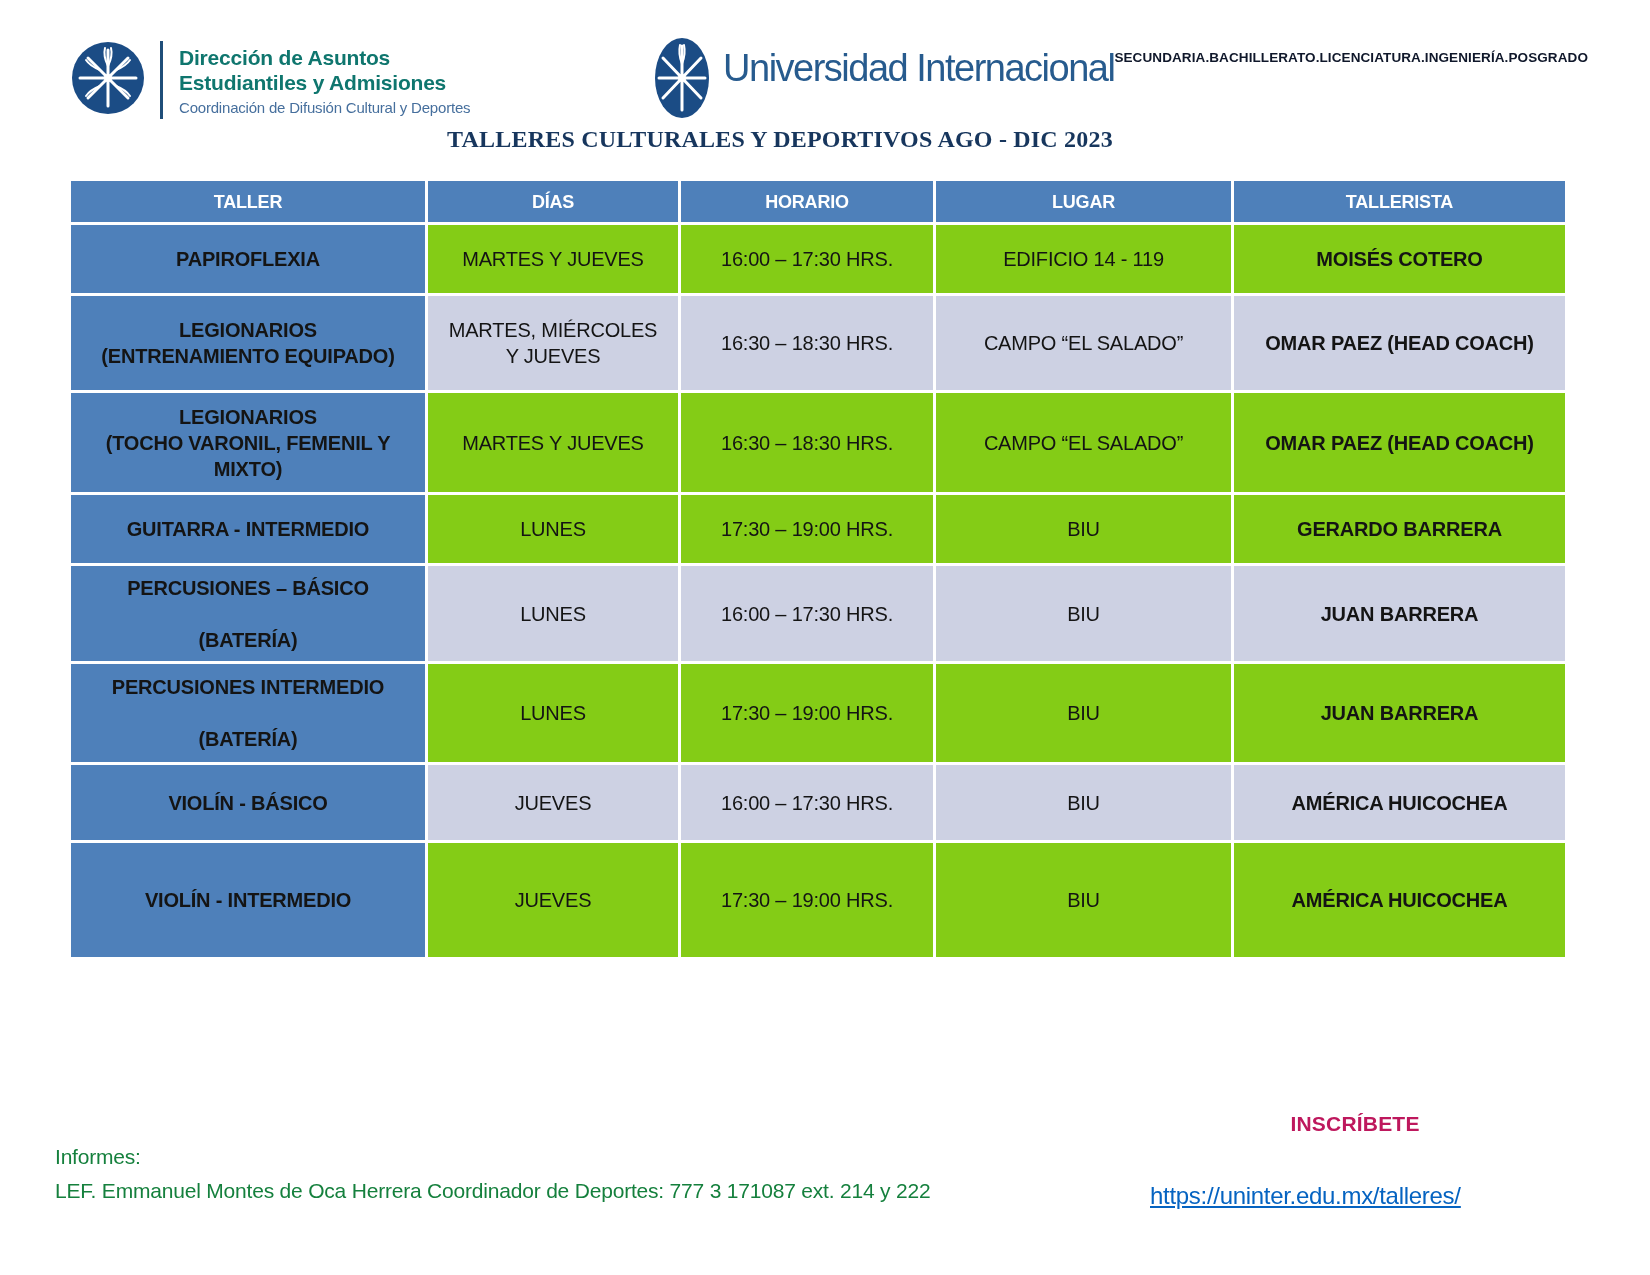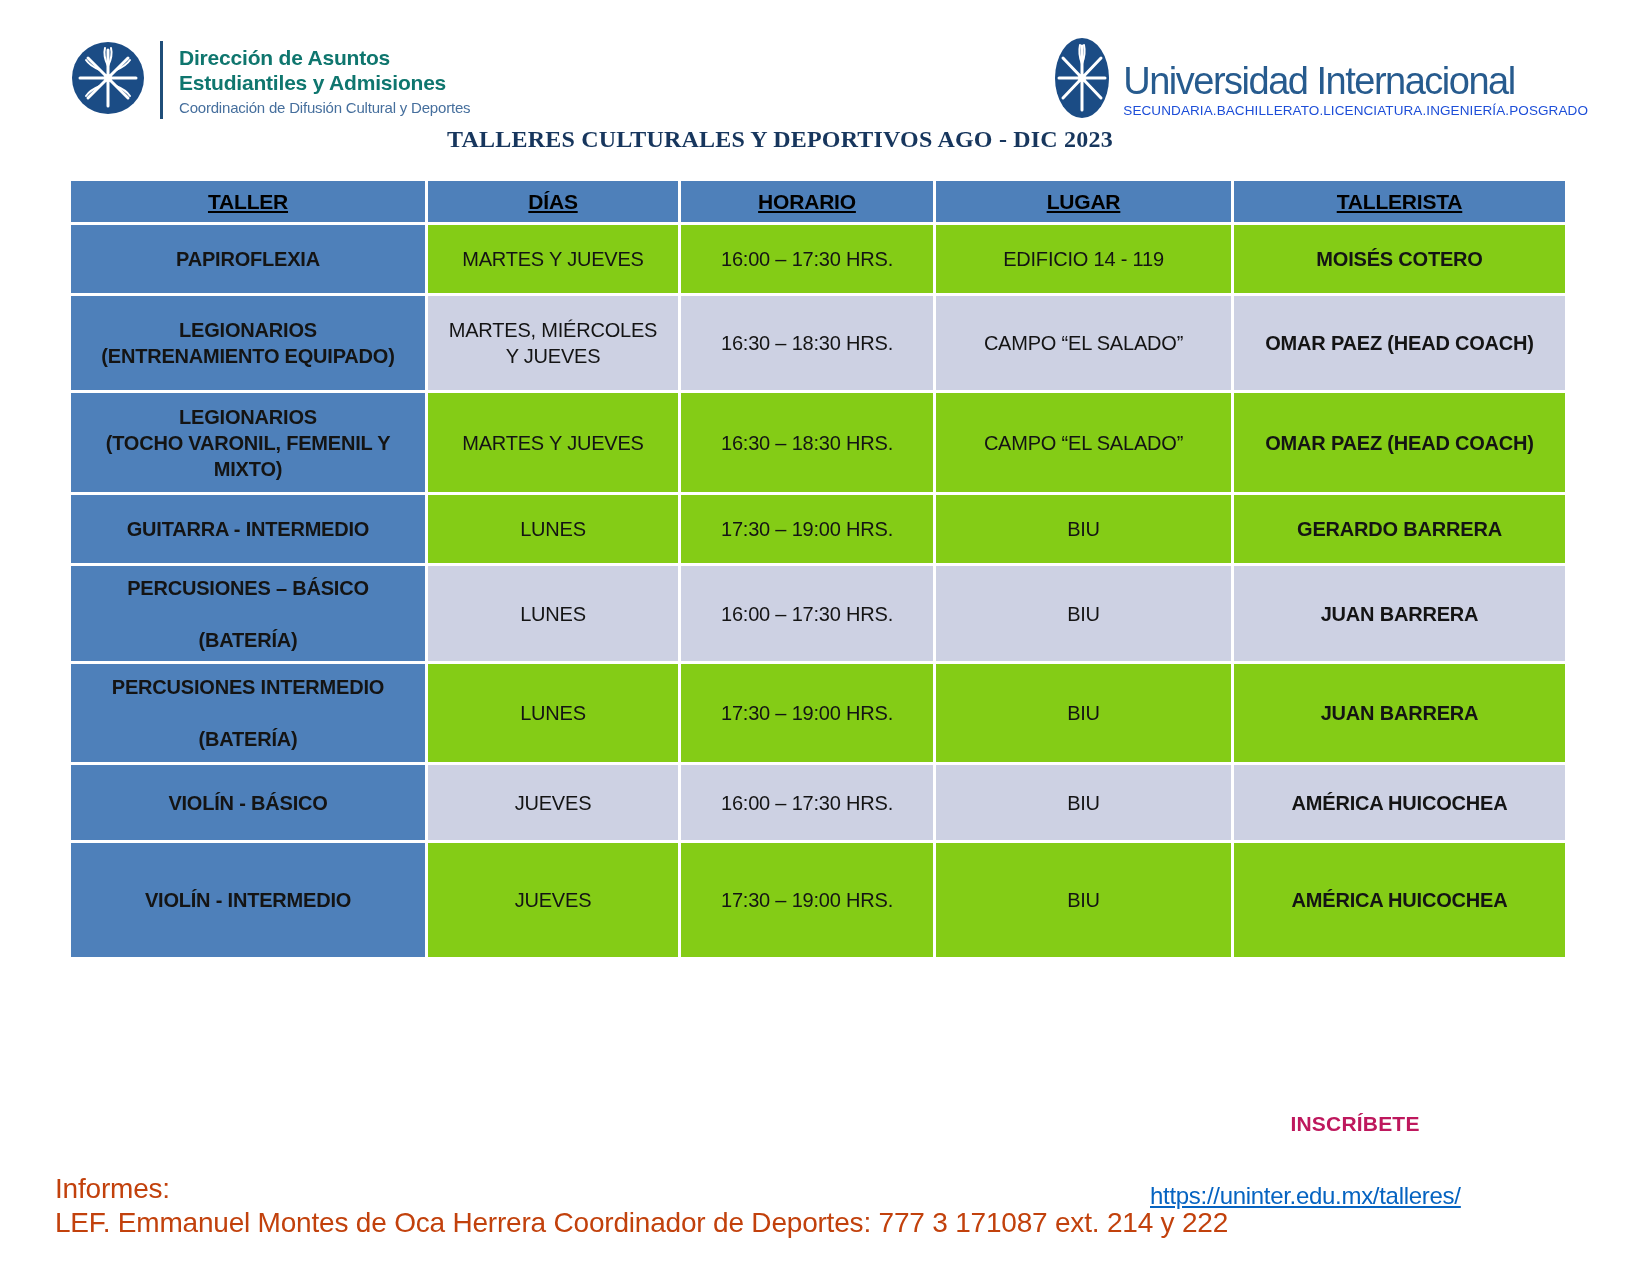--- a/index.html
+++ b/index.html
@@ -9,54 +9,54 @@
   }
   
   .logo-left{position:absolute;left:70px;top:40px;display:flex;align-items:center;}
   .logo-left .divider{width:3px;height:78px;background:#1F4E79;margin:0 16px 0 14px;}
   .logo-left .txt{display:flex;flex-direction:column;justify-content:center;}
   .logo-left .l1,.logo-left .l2{
     font-size:21px;font-weight:bold;color:#0f766e;line-height:25px;letter-spacing:-0.2px;
   }
   .logo-left .l3{font-size:15px;color:#466F9D;margin-top:4px;letter-spacing:-0.2px;}
   .logo-right{position:absolute;right:62px;top:36px;display:flex;align-items:flex-start;}
-  .logo-right .txt{display:flex;flex-direction:column;margin-left:12px;margin-top:25px;}
+  .logo-right .txt{display:flex;margin-left:12px;margin-top:12px;}
   .logo-right .name{
     font-size:38px;color:#275B8E;letter-spacing:-1.5px;line-height:40px;
     font-family:"Liberation Sans",sans-serif;
   }
   .logo-right .tagline{
-    font-size:13.5px;color:#1d4ed8;letter-spacing:0.1px;margin-top:2px;font-weight:normal;
+    font-size:13.5px;color:#0f172a;letter-spacing:0.1px;margin-top:2px;font-weight:bold;
   }
   
   .page-title{
     position:absolute;left:330px;top:126px;width:900px;text-align:center;
     font-family:"Liberation Serif",serif;font-weight:bold;font-size:24px;
     color:#17365D;letter-spacing:0.2px;
   }
   
   table.talleres{
     position:absolute;left:68px;top:178px;width:1497px;
     border-collapse:collapse;table-layout:fixed;
   }
   table.talleres td,table.talleres th{
     border:3px solid #ffffff;text-align:center;vertical-align:middle;
     padding:2px 10px;font-size:20px;color:#141414;letter-spacing:-0.2px;
     white-space:pre-wrap;word-wrap:break-word;line-height:26px;
   }
   table.talleres th{
-    background:#4E80BA;color:#000000;font-weight:bold;font-size:21px;height:37px;text-decoration:underline;
+    background:#4E80BA;color:#ffffff;font-weight:bold;font-size:18px;height:37px;
   }
   td.taller{background:#4E80BA;color:#ffffff;font-weight:bold;line-height:30px;}
   tr.light td.data{background:#84cc16;}
   tr.dark  td.data{background:#CDD1E3;}
   td.tallerista{font-weight:bold;}
   td.vtop{vertical-align:top;padding-top:8px;}
   
-  .informes{position:absolute;left:55px;top:1172px;font-size:28px;color:#c2410c;line-height:34px;letter-spacing:-0.2px;}
+  .informes{position:absolute;left:55px;top:1140px;font-size:21px;color:#15803d;line-height:34px;letter-spacing:-0.2px;}
   .inscribete{
     position:absolute;left:1150px;top:1112px;width:410px;text-align:center;
     font-weight:bold;font-size:21px;color:#be185d;letter-spacing:0.2px;
   }
   .site-link{
     position:absolute;left:1150px;top:1182px;width:410px;text-align:left;
     font-size:24px;color:#0563C1;text-decoration:underline;letter-spacing:-0.3px;
   }
   a{color:#0563C1;}
 </style>

